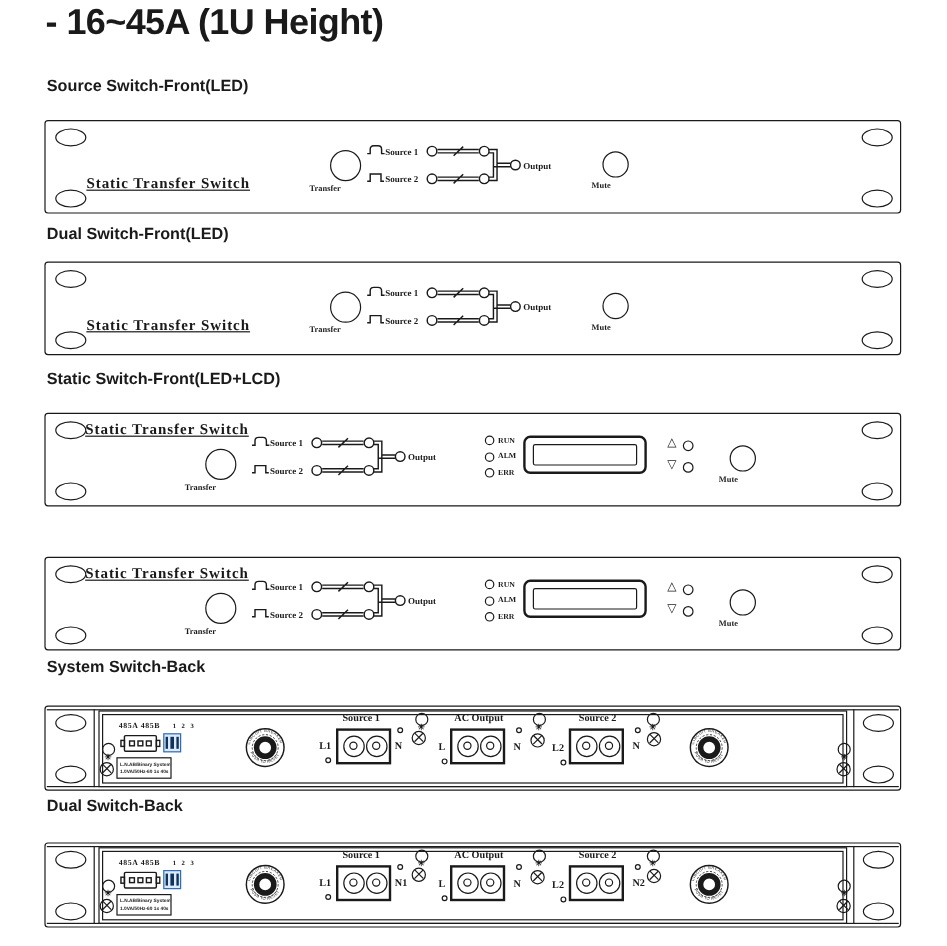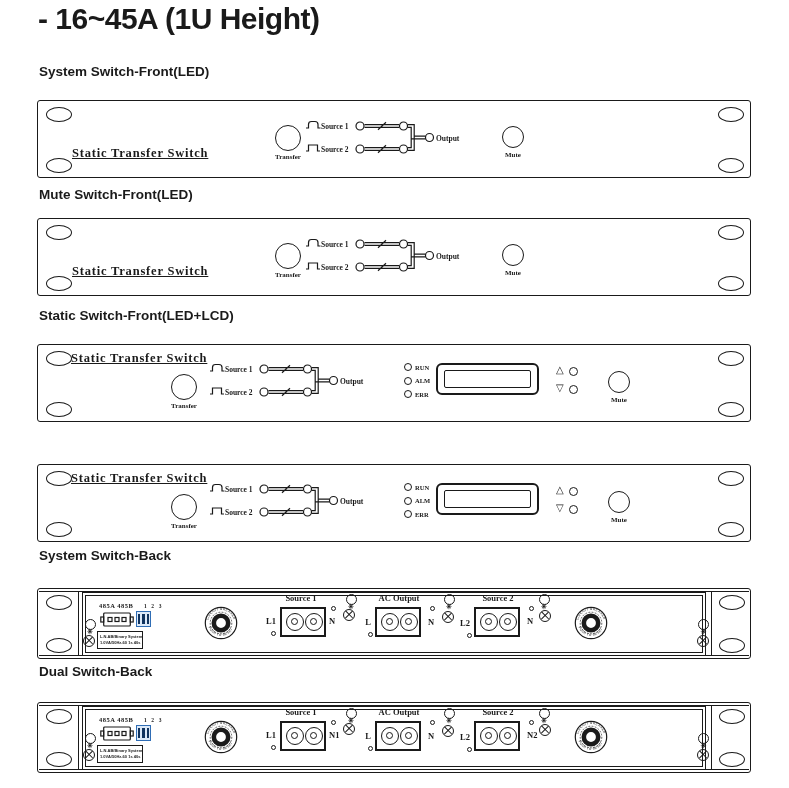--- a/index.html
+++ b/index.html
@@ -8,21 +8,21 @@
   .title{position:absolute;left:38px;top:2px;font-size:30px;font-weight:bold;letter-spacing:-0.5px;}
   .sec-h{position:absolute;left:39px;font-size:13.5px;font-weight:bold;}
   .panel{position:absolute;left:37px;width:714px;border:1.6px solid #1a1a1a;border-radius:3px;
          background:#fff;box-sizing:border-box;}
   .front{height:78px;}
   .back{height:71px;}
   .oval{position:absolute;width:26px;height:15px;border:1.6px solid #1a1a1a;border-radius:50%;box-sizing:border-box;}
   .serif{font-family:"Liberation Serif","DejaVu Serif",serif;font-weight:bold;}
   .devname{position:absolute;font-size:12.5px;letter-spacing:0.8px;white-space:nowrap;text-decoration:underline;}
   .cbtn{position:absolute;border:1.5px solid #1a1a1a;border-radius:50%;box-sizing:border-box;background:#fff;}
-  .lbl{position:absolute;font-size:7px;text-align:center;white-space:nowrap;}
+  .lbl{position:absolute;font-size:7px;text-align:left;white-space:nowrap;}
   .mimic{position:absolute;}
   .ln{fill:none;stroke:#1a1a1a;stroke-width:1.2px;}
   .stext{font-family:"Liberation Serif","DejaVu Serif",serif;font-weight:bold;font-size:7.5px;fill:#1a1a1a;}
   .btext{font-family:"Liberation Sans",sans-serif;font-size:3.2px;letter-spacing:0.4px;fill:#1a1a1a;}
   .sled{position:absolute;width:8px;height:8px;border:1.2px solid #1a1a1a;border-radius:50%;box-sizing:border-box;}
   .sledlbl{position:absolute;font-size:6.5px;white-space:nowrap;}
   .lcd{position:absolute;border:2.6px solid #1a1a1a;border-radius:6px;box-sizing:border-box;}
   .lcd-inner{position:absolute;left:6px;right:6px;top:5px;bottom:5px;border:1.4px solid #1a1a1a;border-radius:2px;}
   .arrow{position:absolute;font-size:10px;line-height:10px;}
   .abtn{position:absolute;width:9px;height:9px;border:1.3px solid #1a1a1a;border-radius:50%;box-sizing:border-box;}
@@ -52,22 +52,22 @@
   .infobox div{font-size:4px;line-height:1.6;font-weight:bold;white-space:nowrap;}
   .conn{position:absolute;}
 </style>
 </head>
 <body>
 
 <div class="page">
 
   <div class="title">- 16~45A (1U Height)</div>
 
-  <div class="sec-h" style="top:64px">System Switch-Front(LED)</div>
-  <div class="sec-h" style="top:187px">Mute Switch-Front(LED)</div>
+  <div class="sec-h" style="top:64px">Source Switch-Front(LED)</div>
+  <div class="sec-h" style="top:187px">Dual Switch-Front(LED)</div>
   <div class="sec-h" style="top:308px">Static Switch-Front(LED+LCD)</div>
   <div class="sec-h" style="top:548px">System Switch-Back</div>
   <div class="sec-h" style="top:664px">Dual Switch-Back</div>
 
   <div class="panel front" style="top:100px">
     <div class="oval" style="left:8px;top:6px"></div>
     <div class="oval" style="left:8px;top:57px"></div>
     <div class="oval" style="left:680px;top:6px"></div>
     <div class="oval" style="left:680px;top:57px"></div>
     <span class="devname serif" style="left:34px;top:45px">Static Transfer Switch</span>

